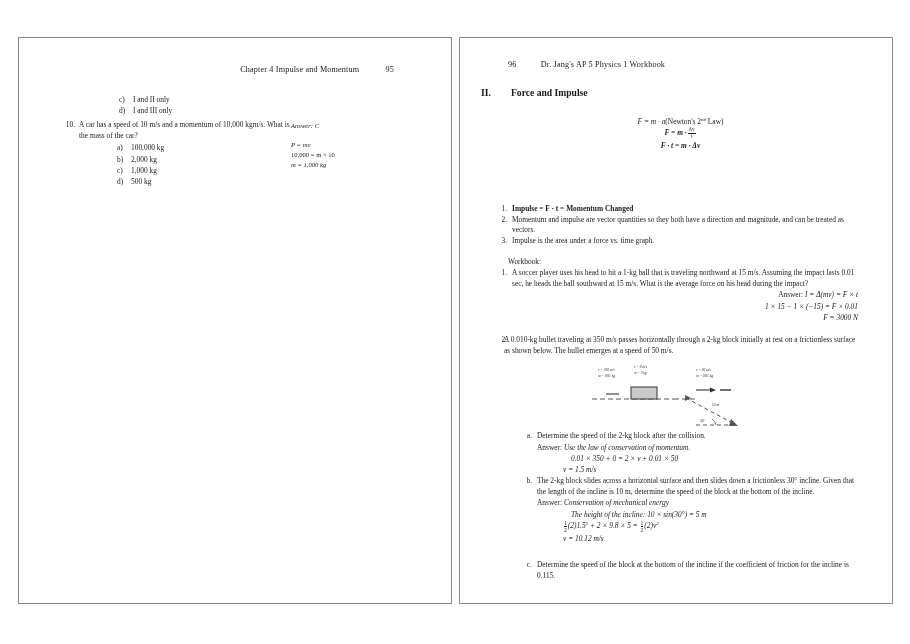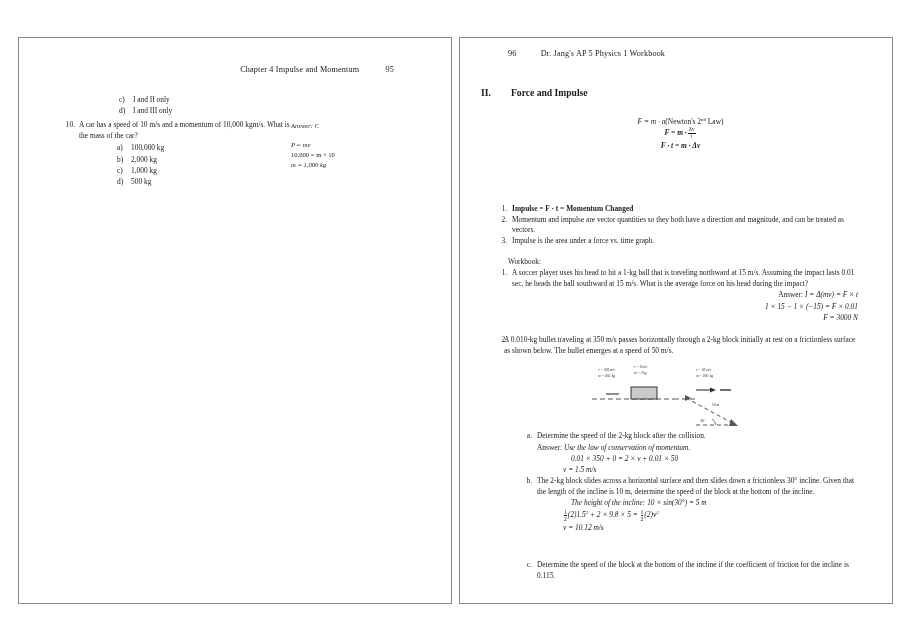--- a/index.html
+++ b/index.html
@@ -41,21 +41,21 @@
   }
   .hdr-left {
     position: absolute;
     top: 27px;
     right: 57px;
     text-align: right;
   }
   .hdr-left .pg { display: inline-block; margin-left: 24px; }
   .hdr-right {
     position: absolute;
-    top: 11px;
+    top: 22px;
     left: 48px;
   }
   .hdr-right .pg { display: inline-block; margin-right: 22px; }
   .italic { font-style: italic; }
   .bold { font-weight: bold; }
 
   
   .l-opts {
     position: absolute;
     left: 100px;
@@ -377,20 +377,21 @@
         <div><span>Answer:</span> <span class="italic">Use the law of conservation of momentum.</span></div>
         <div><span class="ind"></span><span class="italic">0.01 × 350 + 0 = 2 × v + 0.01 × 50</span></div>
         <div><span class="ind2"></span><span class="italic">v = 1.5 m/s</span></div>
       </div>
     </div>
 
     <div class="sub-items pb">
       <span class="mk">b.</span>
       <div class="txt">The 2-kg block slides across a horizontal surface and then slides down a frictionless 30° incline. Given that the length of the incline is 10 m, determine the speed of the block at the bottom of the incline.</div>
       <div class="mathblk">
+        <div><span>Answer:</span> <span class="italic">Conservation of mechanical energy</span></div>
         <div><span class="ind"></span><span class="italic">The height of the incline: 10 × sin(30°) = 5 m</span></div>
         <div><span class="ind2"></span><span class="frac-big"><span class="num">1</span><span class="den">2</span></span><span class="italic">(2)1.5</span><sup class="italic">2</sup><span class="italic"> + 2  ×  9.8  ×  5 = </span><span class="frac-big"><span class="num">1</span><span class="den">2</span></span><span class="italic">(2)v</span><sup class="italic">2</sup></div>
         <div><span class="ind2"></span><span class="italic">v = 10.12 m/s</span></div>
       </div>
     </div>
 
     <div class="sub-items pc">
       <span class="mk">c.</span>
       <div class="txt">Determine the speed of the block at the bottom of the incline if the coefficient of friction for the incline is 0.115.</div>
     </div>

